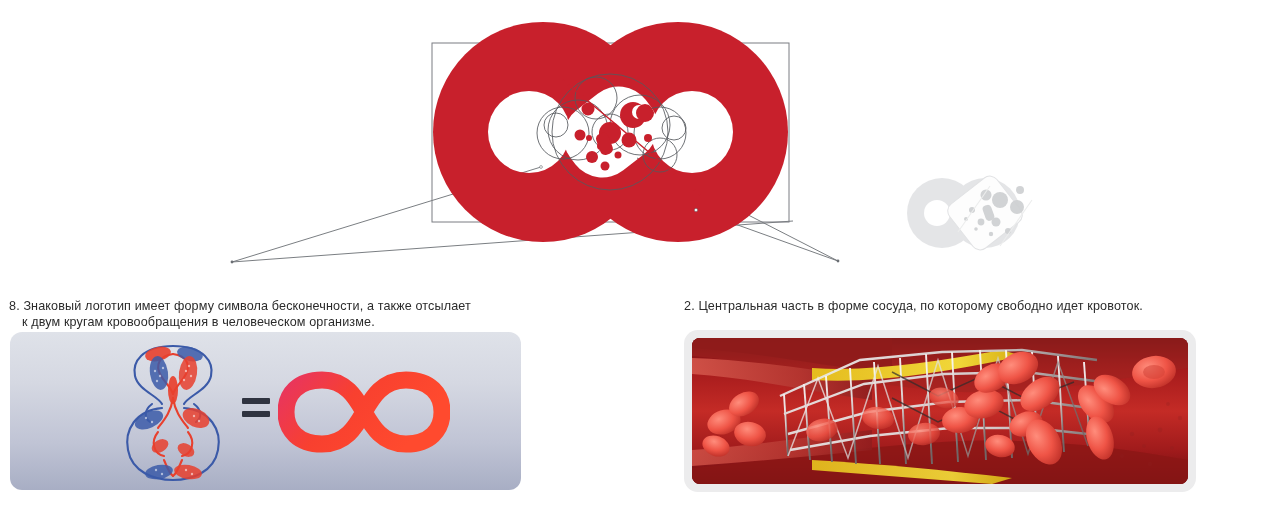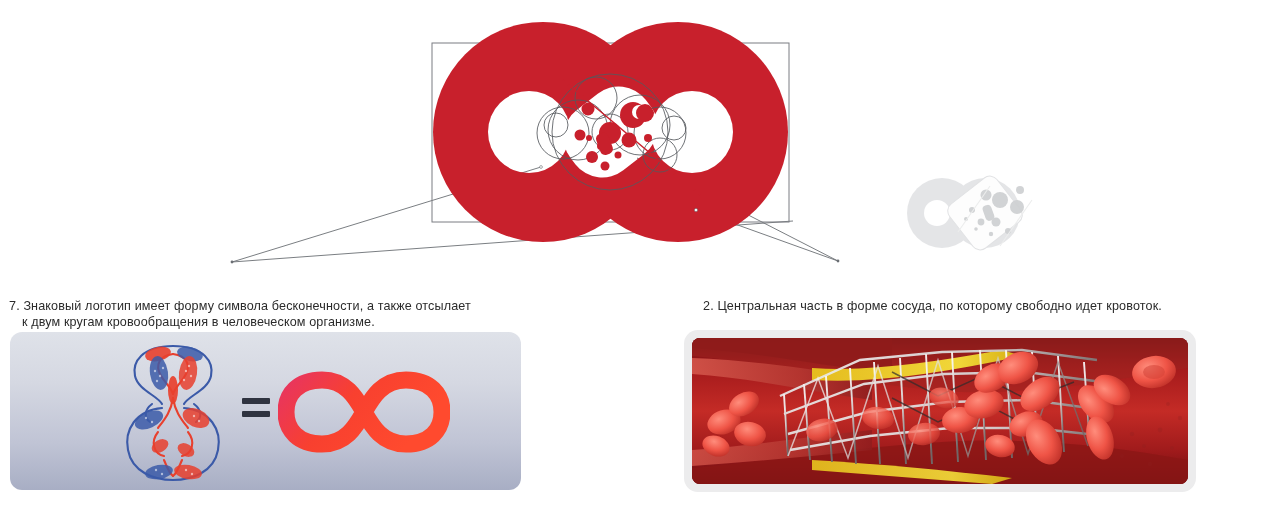--- a/index.html
+++ b/index.html
@@ -52,21 +52,20 @@
   }
   #caption-two {
     left: 684px;
     top: 281px;
     width: 575px;
   }
   #caption-two .cap-body {
     display: block;
     padding-left: 13px;
     text-indent: -13px;
-    margin-left: 19px;
   }
 
   
   #card-circulation {
     position: absolute;
     left: 10px;
     top: 332px;
     width: 511px;
     height: 158px;
     border-radius: 12px;
@@ -233,21 +232,21 @@
         </g>
       </g>
       <g stroke="#eceded" stroke-width="1.1" fill="none">
         <line x1="958" y1="232" x2="990" y2="186"></line>
         <line x1="1000" y1="246" x2="1032" y2="200"></line>
       </g>
     </g>
   </svg>
 
   <div id="caption-one" class="caption">
-    <span class="cap-body">7. Знаковый логотип имеет форму символа бесконечности, а также отсылает
+    <span class="cap-body">8. Знаковый логотип имеет форму символа бесконечности, а также отсылает
 к двум кругам кровообращения в человеческом организме.</span>
   </div>
 
   <div id="caption-two" class="caption">
     <span class="cap-body">2. Центральная часть в форме сосуда, по которому свободно идет кровоток.</span>
   </div>
 
   <div id="card-circulation">
 
     <svg id="circulation-svg" viewBox="0 0 118 146">

